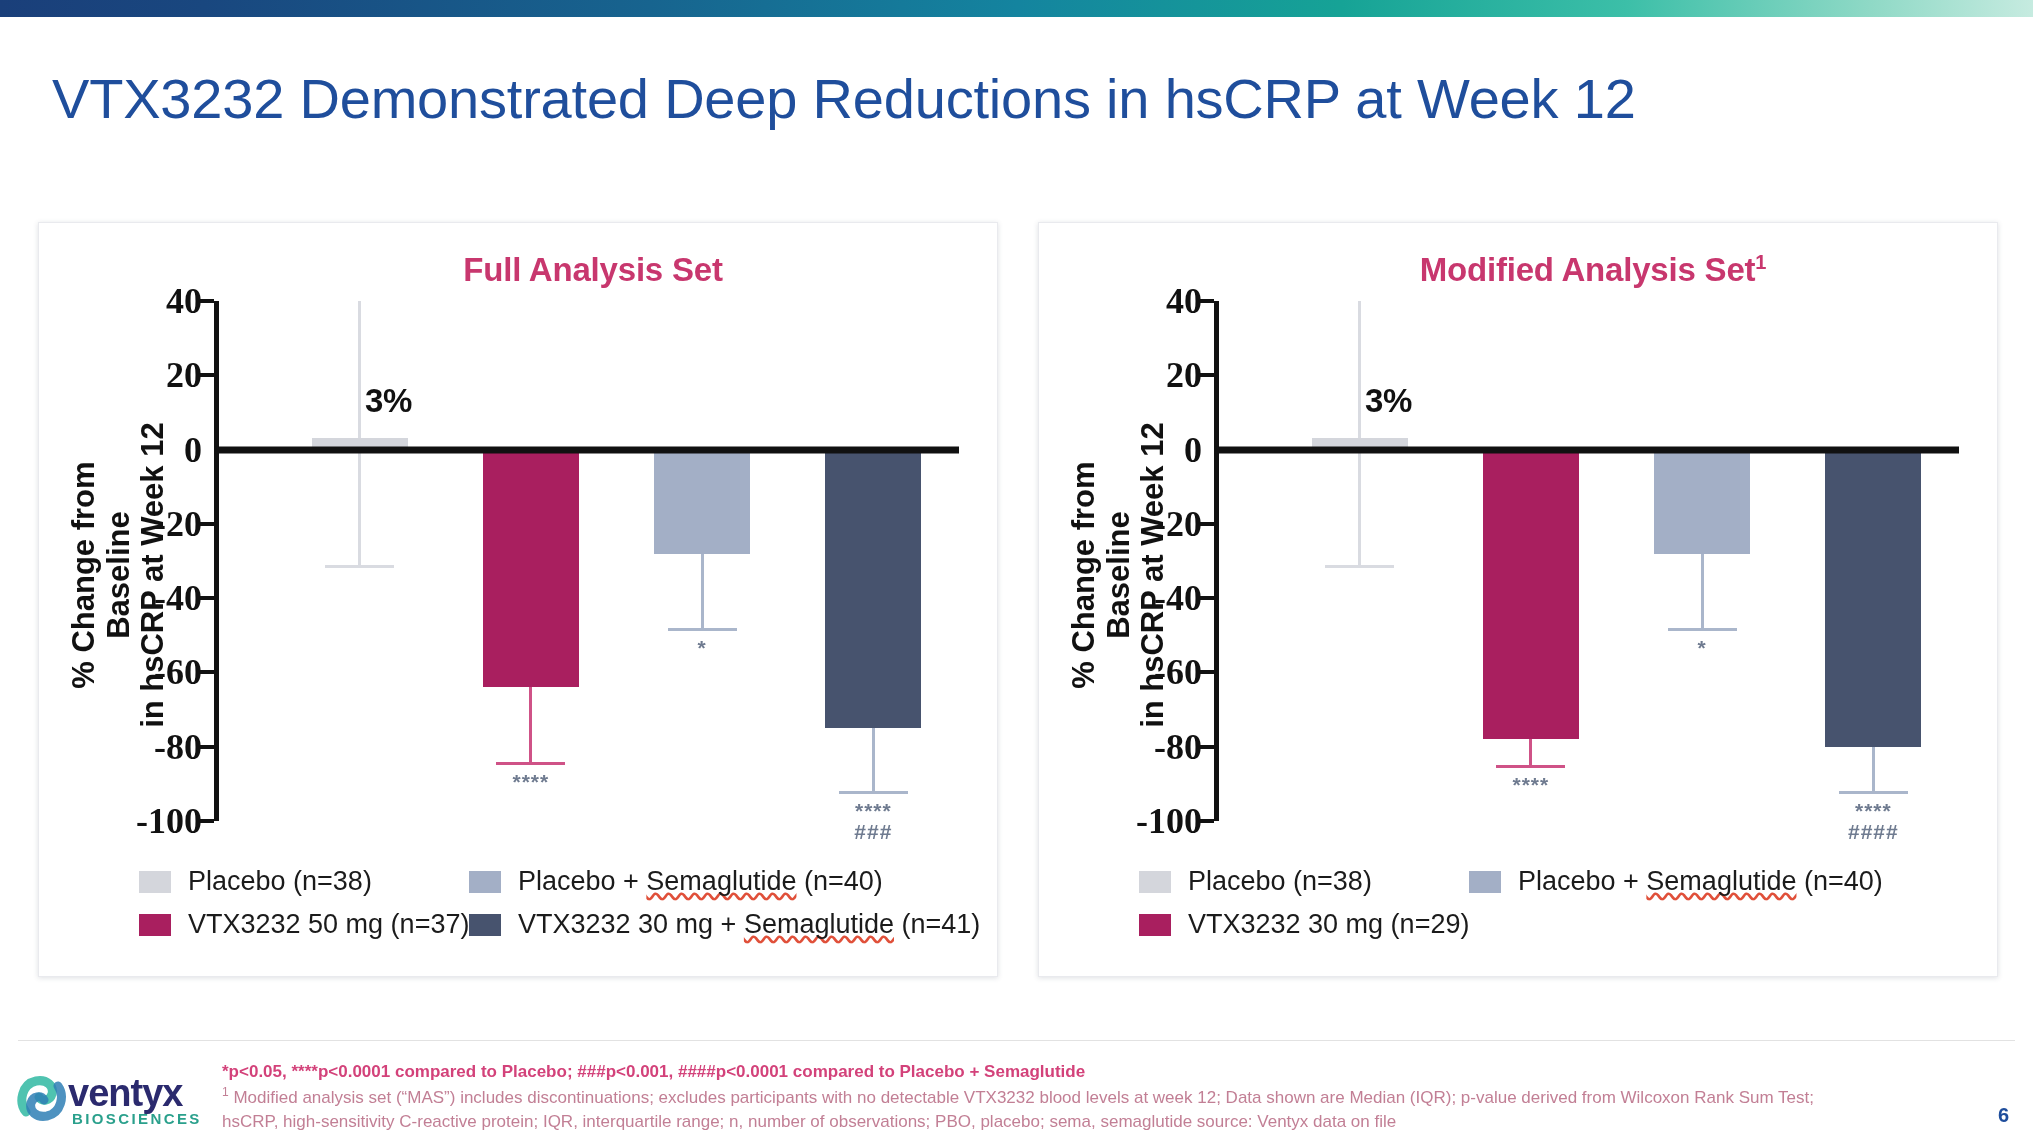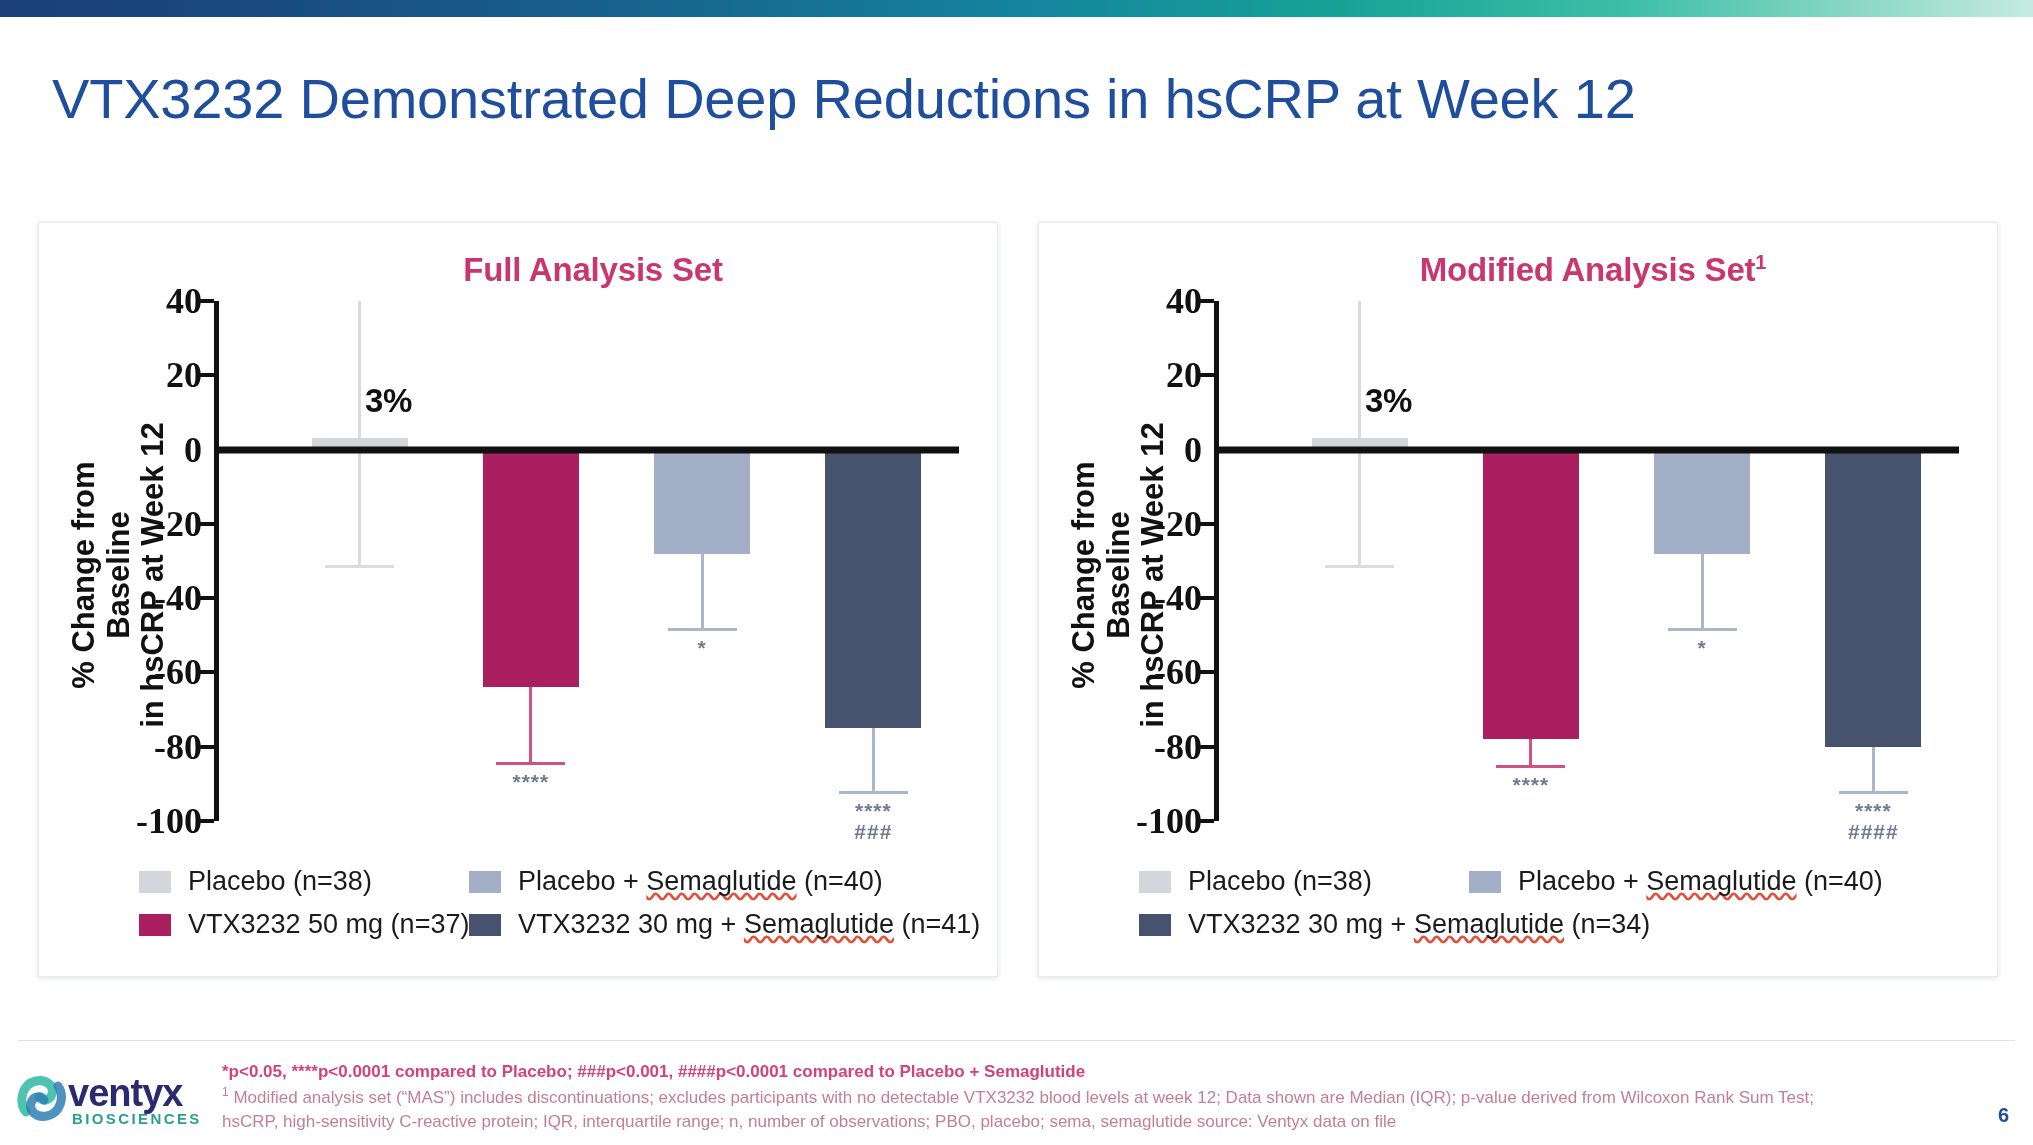--- a/index.html
+++ b/index.html
@@ -258,22 +258,22 @@
     <div class="legend" id="legend-right">
         <div class="legend-item">
           <span class="swatch" style="background: rgb(212, 214, 220);"></span>
           <span class="legend-text">Placebo (n=38)</span>
         </div>
         <div class="legend-item">
           <span class="swatch" style="background: rgb(163, 175, 198);"></span>
           <span class="legend-text">Placebo + <span class="wavy">Semaglutide</span> (n=40)</span>
         </div>
         <div class="legend-item">
-          <span class="swatch" style="background: rgb(71, 83, 110);"></span>
-          <span class="legend-text">VTX3232 30 mg + <span class="wavy">Semaglutide</span> (n=34)</span>
+          <span class="swatch" style="background: rgb(169, 31, 95);"></span>
+          <span class="legend-text">VTX3232 30 mg (n=29)</span>
         </div>
       </div>
   </div>
 
   <div class="footer-rule"></div>
 
   <div class="footnote">
     <div class="l1">*p&lt;0.05, ****p&lt;0.0001 compared to Placebo; ###p&lt;0.001, ####p&lt;0.0001 compared to Placebo + Semaglutide</div>
     <div class="l2"><sup>1</sup><span> Modified analysis set (“MAS”) includes discontinuations; excludes participants with no detectable VTX3232 blood levels at week 12; Data shown are Median (IQR); p-value derived from Wilcoxon Rank Sum Test;</span></div>
     <div class="l3">hsCRP, high-sensitivity C-reactive protein; IQR, interquartile range; n, number of observations; PBO, placebo; sema, semaglutide source: Ventyx data on file</div>

